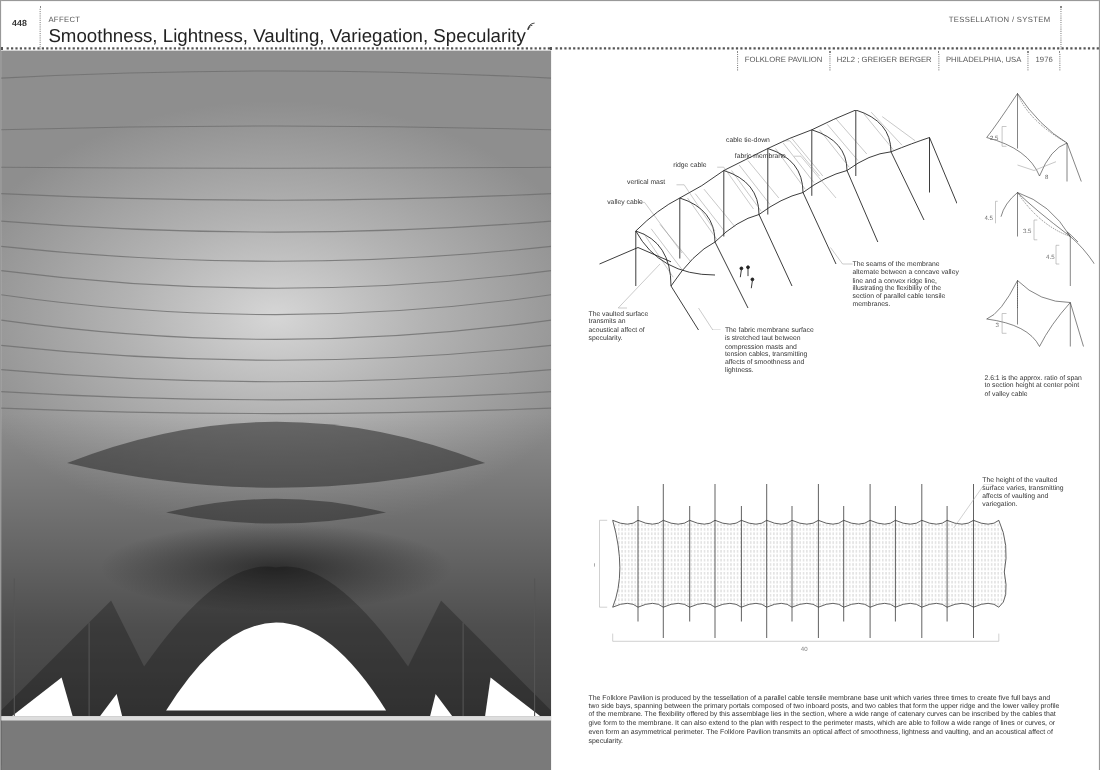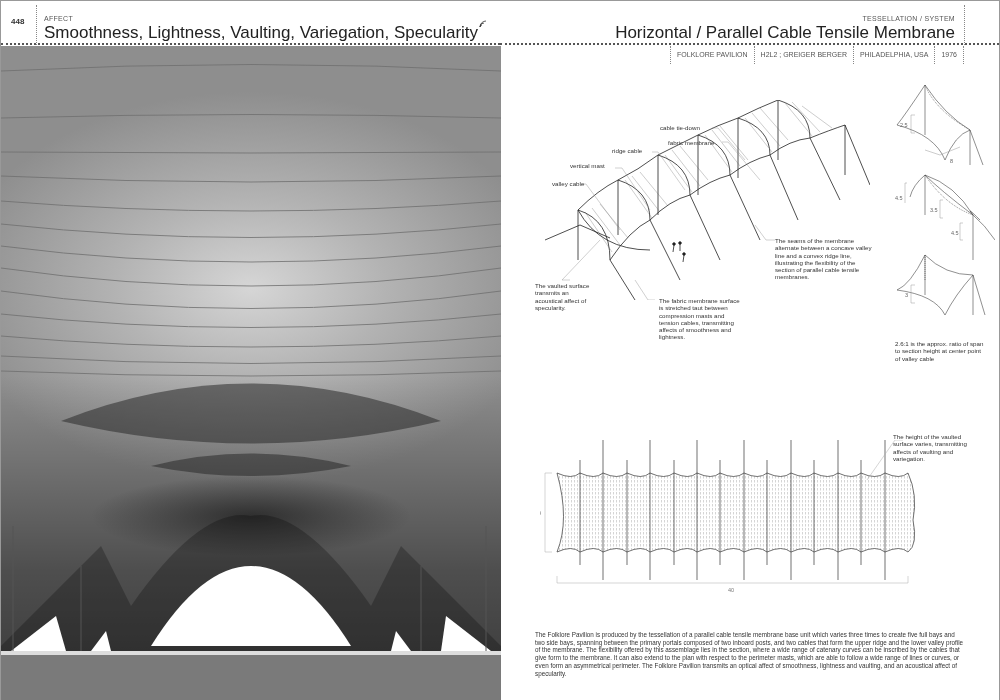--- a/index.html
+++ b/index.html
@@ -78,21 +78,20 @@
         <line x1="420" y1="520" x2="420" y2="605"></line>
         <line x1="485" y1="480" x2="485" y2="605"></line>
       </g>
     </svg>
   </div>
 </div>
 
 <div class="page right">
   <div class="topbar">
     <span class="kicker" style="right:44px; top:14px;">TESSELLATION / SYSTEM</span>
-    <span class="title" style="right:44px; top:22px;">Horizontal / Parallel Cable Tensile Membrane</span>
     <span class="vdot" style="left:464px;"></span>
     <span class="pagenum" style="left:476px;margin-left:30px;">449</span>
   </div>
   <div class="meta" style="right:35px;">
     <span>FOLKLORE PAVILION</span>
     <span>H2L2 ; GREIGER BERGER</span>
     <span>PHILADELPHIA, USA</span>
     <span style="border-right:1px dotted #888;">1976</span>
   </div>
 </div>

